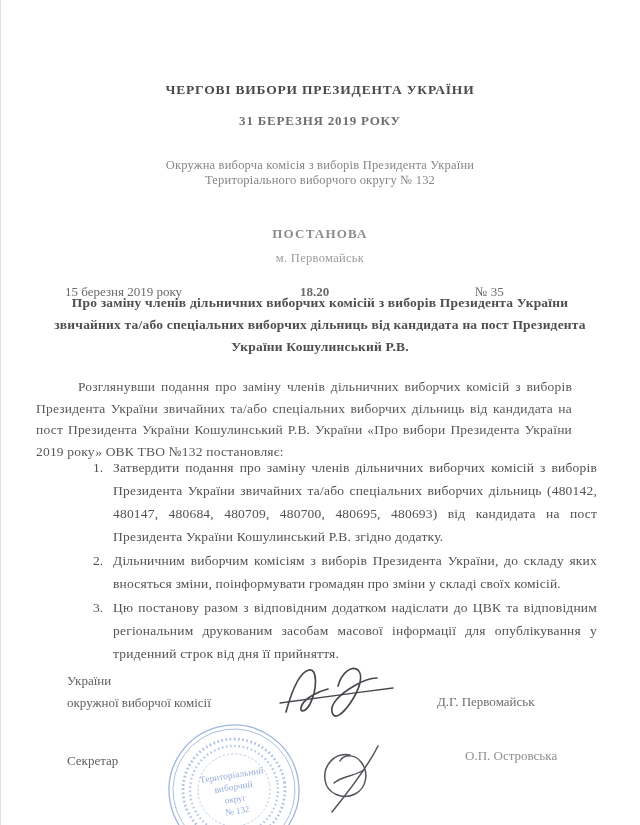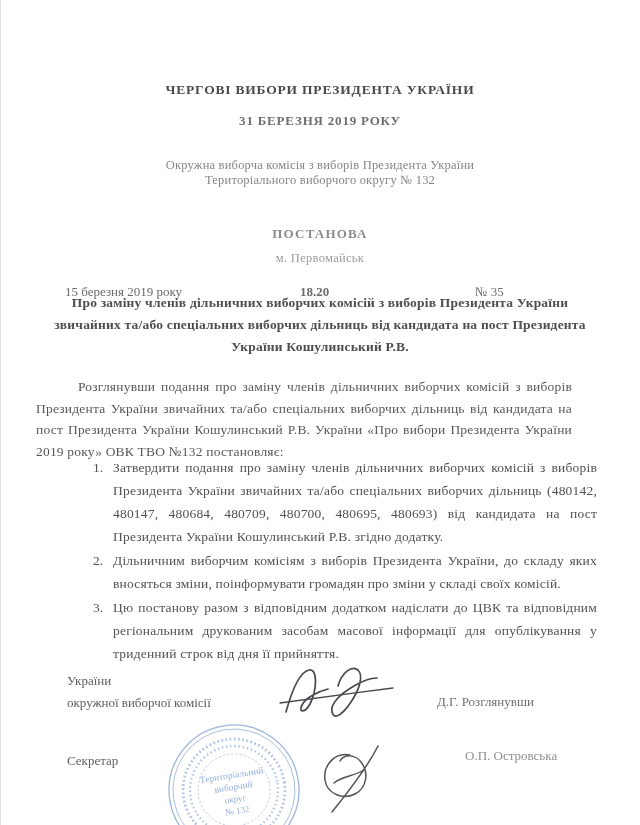--- a/index.html
+++ b/index.html
@@ -113,21 +113,21 @@
   </div>
 
   <svg class="sig-svg first" width="122" height="64" viewBox="0 0 122 64">
     <g fill="none" stroke="#47474e" stroke-width="1.7" stroke-linecap="round">
       <path d="M10,52 C16,30 24,12 33,10 C42,8 41,30 34,44 C29,53 22,53 26,45 C30,37 44,31 52,29"></path>
       <path d="M62,26 C66,12 76,5 82,10 C88,16 83,30 75,42 C67,54 58,61 56,52 C54,44 64,34 78,26 C88,20 96,18 101,18"></path>
       <path d="M4,43 C32,39 78,33 117,28" stroke-width="1.3"></path>
     </g>
   </svg>
 
-  <div class="sig-name first">Д.Г. Розглянувши</div>
+  <div class="sig-name first">Д.Г. Первомайськ</div>
 
   <div class="sig-label second">
     <div>Секретар</div>
   </div>
 
   <svg class="sig-svg second" width="78" height="74" viewBox="0 0 78 74">
     <g fill="none" stroke="#53535a" stroke-width="1.5" stroke-linecap="round">
       <path d="M36,13 C20,10 9,24 11,38 C13,52 29,58 41,52 C53,46 55,30 47,20 C41,12 30,12 26,19"></path>
       <path d="M20,41 C28,34 41,34 50,28"></path>
       <path d="M64,4 C54,24 35,49 18,70"></path>

